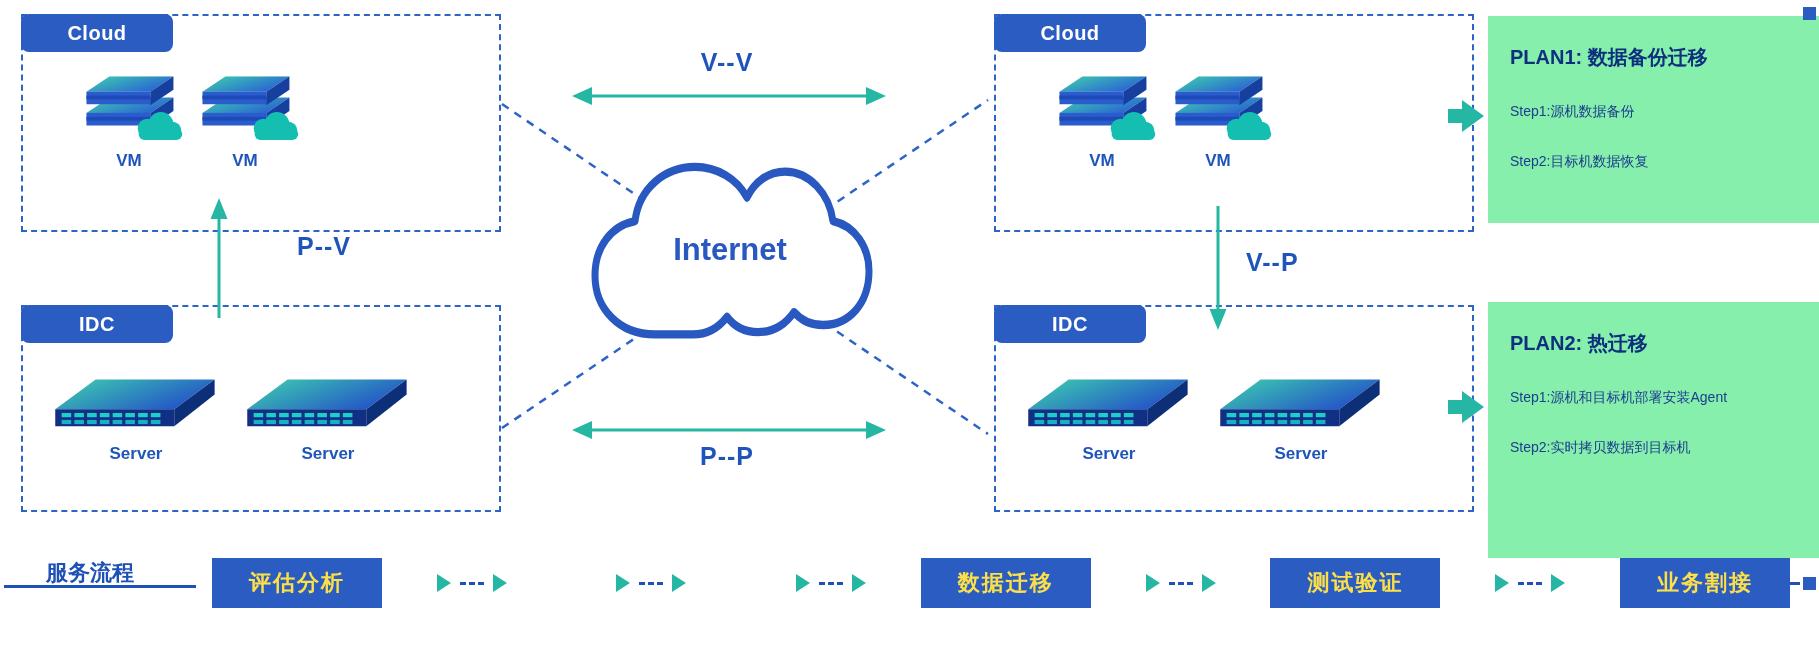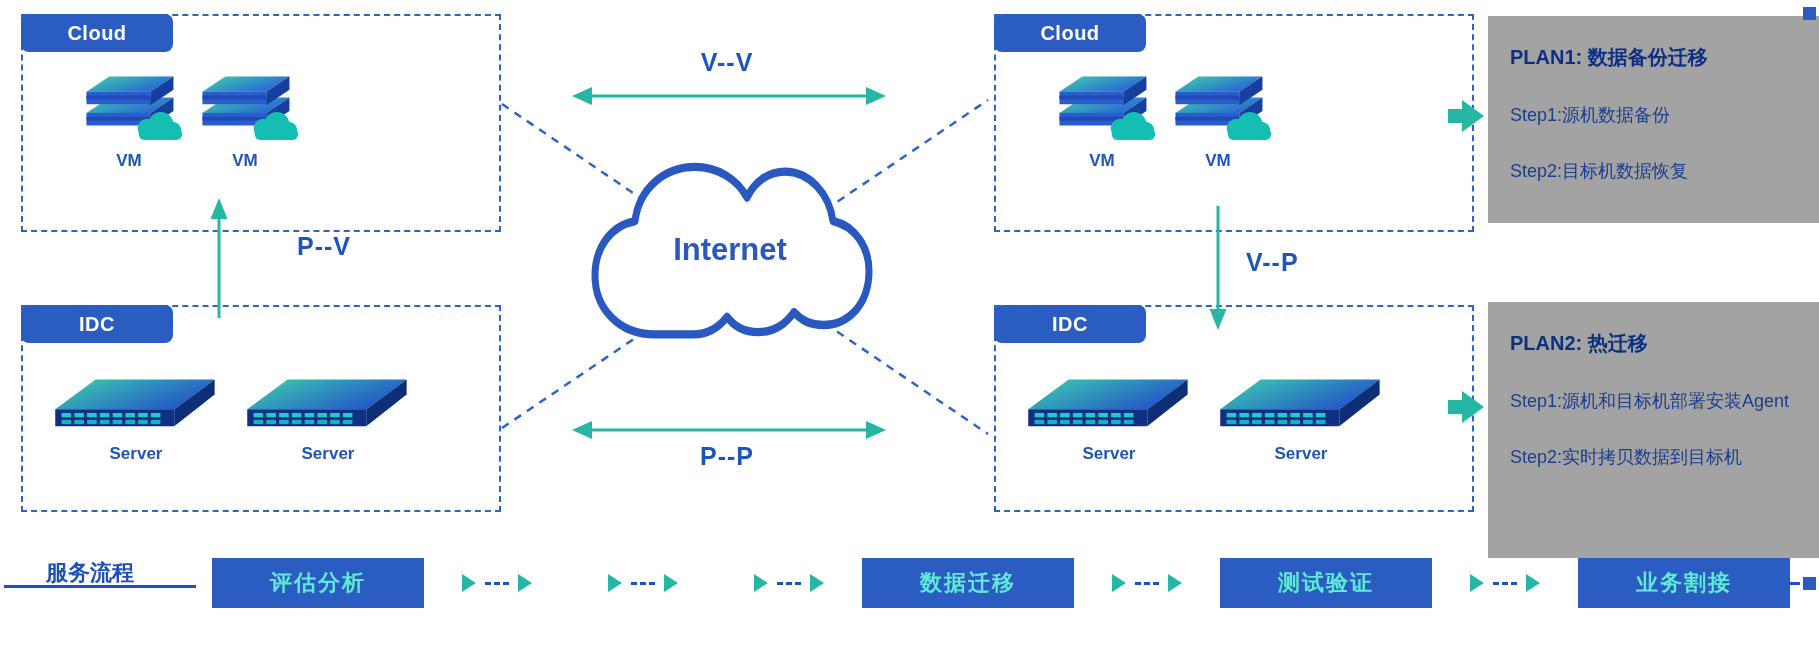--- a/index.html
+++ b/index.html
@@ -23,44 +23,44 @@
   }
   .box-content{display:flex;align-items:flex-start;}
   .content-cloud{padding:60px 0 0 48px;}
   .content-idc{padding:64px 0 0 28px;gap:22px;}
   .device{display:flex;flex-direction:column;align-items:center;}
   .vm-svg{width:116px;height:70px;}
   .server-svg{width:170px;height:68px;}
   .device-label{color:#1f55ba;font-weight:bold;font-size:17px;margin-top:5px;}
 
   
-  .plan-panel{position:absolute;left:1488px;width:331px;background:#a3a3a3;z-index:1;box-sizing:border-box;padding:28px 14px 0 22px;}
+  .plan-panel{position:absolute;left:1488px;width:331px;background:#86efac;z-index:1;box-sizing:border-box;padding:28px 14px 0 22px;}
   #plan1{top:16px;height:207px;}
   #plan2{top:302px;height:256px;}
   .plan-title{font-weight:bold;font-size:20px;color:#0d2f7e;}
-  .plan-step{font-size:18px;color:#1c3e8e;margin-top:32px;}
+  .plan-step{font-size:14px;color:#1c3e8e;margin-top:32px;}
 
   
   #overlay{position:absolute;left:0;top:0;z-index:2;pointer-events:none;}
 
   
   .link-label{position:absolute;z-index:3;color:#1f55ba;font-size:25px;font-weight:bold;letter-spacing:1px;}
   #label-vv{left:667px;top:48px;width:120px;text-align:center;}
   #label-pp{left:667px;top:442px;width:120px;text-align:center;}
   #label-pv{left:262px;top:232px;margin-left:35px;}
   #label-vp{left:1246px;top:248px;}
   #internet-label{position:absolute;z-index:3;left:627px;top:232px;width:206px;text-align:center;
     color:#2858c0;font-size:31px;font-weight:bold;}
 
   
   .flow-row{position:absolute;left:0;top:558px;width:1819px;height:50px;display:flex;align-items:center;z-index:1;}
   .flow-label-wrap{position:relative;width:212px;height:50px;flex:none;}
   .flow-label{position:absolute;left:46px;top:0;font-size:22px;font-weight:bold;color:#1e51b8;}
   .flow-line{position:absolute;left:4px;top:27px;width:192px;height:3px;background:#1e51b8;}
-  .flow-step{flex:none;width:212px;height:50px;background:#2b5cc2;color:#5eead4;font-size:22px;font-weight:bold;
+  .flow-step{flex:none;width:170px;height:50px;background:#2b5cc2;color:#fde047;font-size:22px;font-weight:bold;
     display:flex;align-items:center;justify-content:center;letter-spacing:2px;}
   .flow-connector{flex:1;display:flex;align-items:center;justify-content:center;gap:9px;}
   .tri{width:0;height:0;border-top:9px solid transparent;border-bottom:9px solid transparent;border-left:14px solid #25b7a3;}
   .conn-dash{width:24px;border-top:3px dashed #1e51b8;height:0;}
   .flow-end{flex:none;width:29px;display:flex;align-items:center;gap:3px;}
   .end-dash{width:10px;border-top:3px dashed #1e51b8;height:0;}
   .end-square{width:13px;height:13px;background:#2b5cc2;}
   .corner-square{position:absolute;right:3px;top:7px;width:13px;height:13px;background:#2b5cc2;z-index:1;}
 </style>
 </head>

